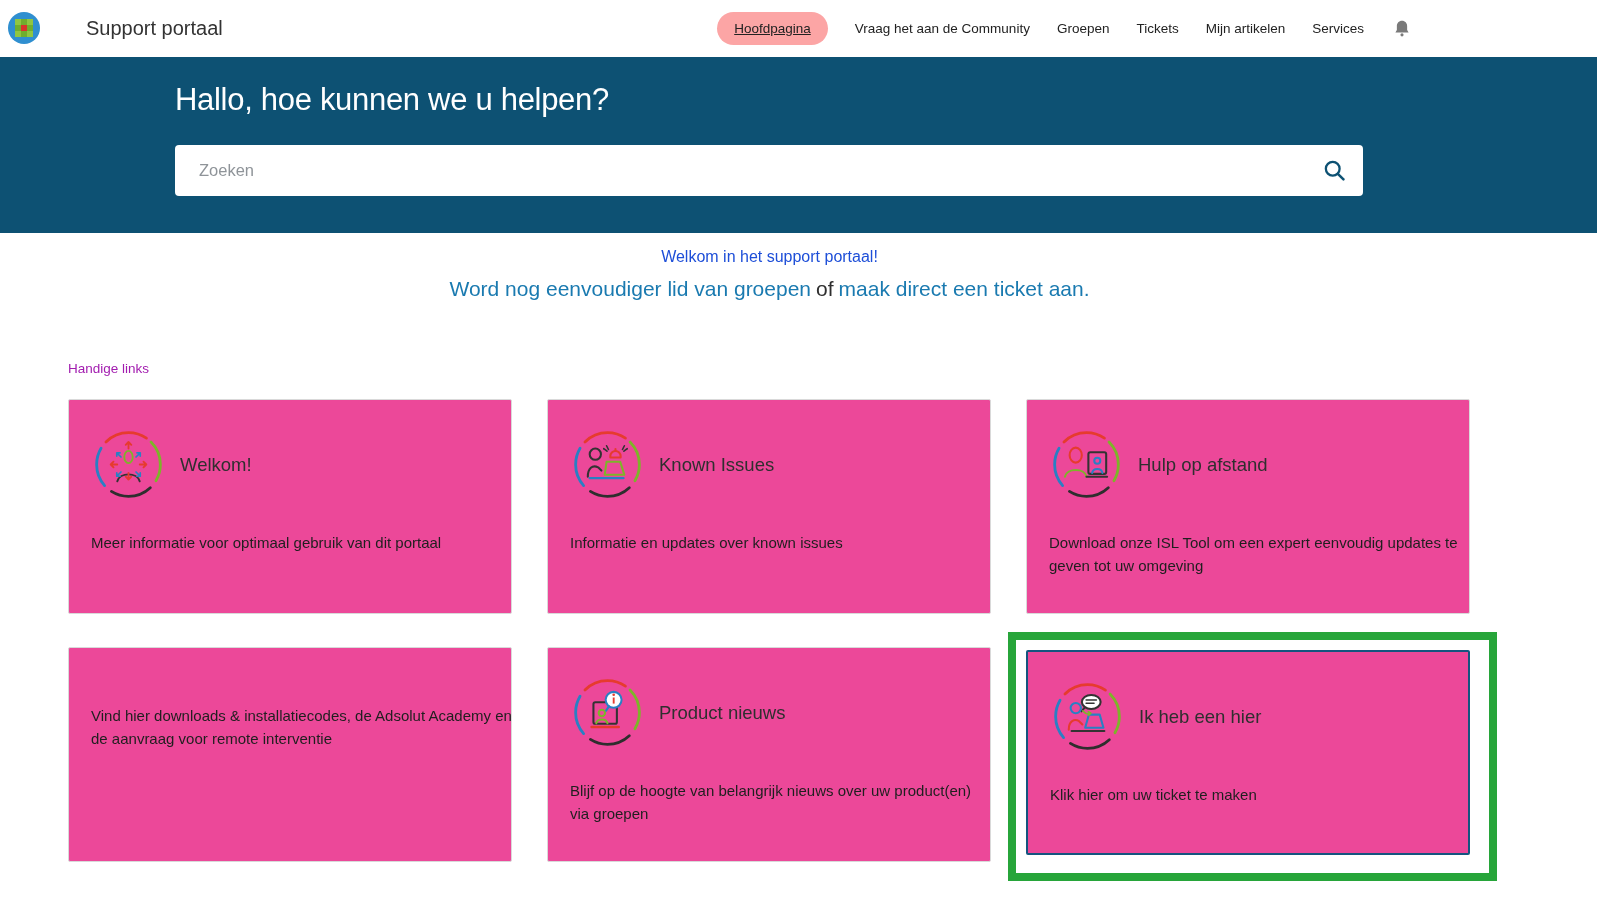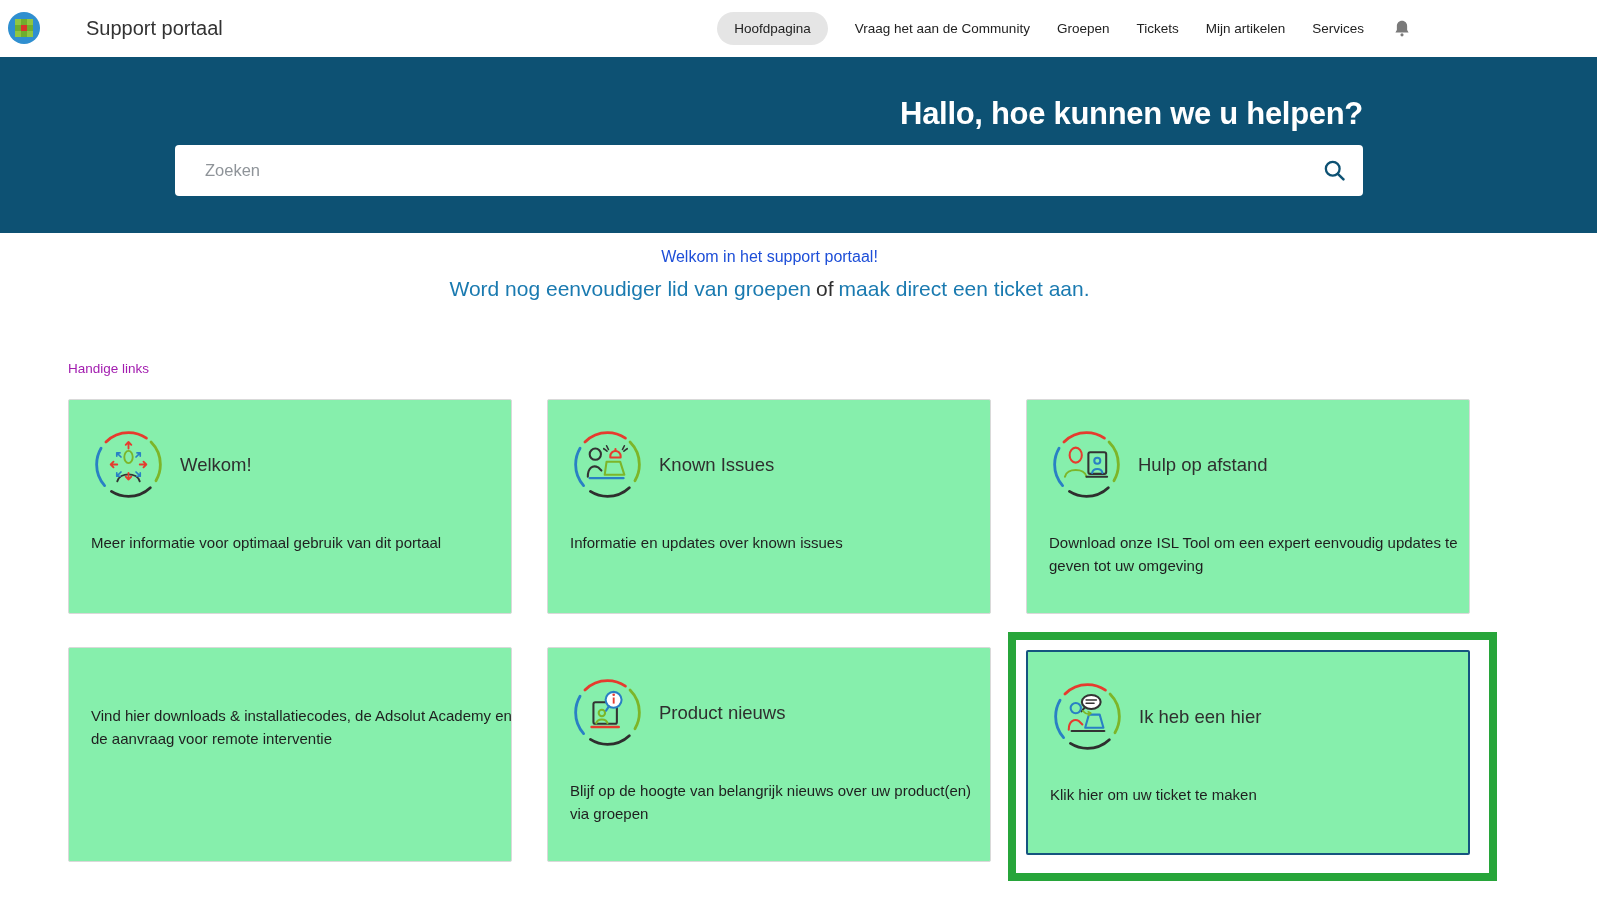--- a/index.html
+++ b/index.html
@@ -12,46 +12,46 @@
   }
 
   
   .header { position:absolute; top:0; left:0; width:1597px; height:57px; background:#fff; }
   .logo { position:absolute; left:7px; top:11px; width:34px; height:34px; }
   .header-title { position:absolute; left:86px; top:0; height:57px; display:flex; align-items:center;
     font-size:20px; color:#333; }
   .nav { position:absolute; right:184px; top:0; height:57px; display:flex; align-items:center; gap:27px;
     font-size:13.5px; color:#222; white-space:nowrap; }
   .nav-item { cursor:pointer; }
-  .nav-pill { background:#e5e5e5; border-radius:18px; padding:9px 17px; color:#222; }
+  .nav-pill { background:#fca5a5; border-radius:18px; padding:9px 17px; text-decoration:underline; color:#222; }
   .bell-btn { display:flex; align-items:center; cursor:pointer; }
 
   
   .hero { position:absolute; top:57px; left:0; width:1597px; height:176px; background:#0d5173; }
-  .hero-heading { width:1188px; margin:0 0 0 175px; padding-top:38px; text-align:right;
-    color:#ffffff; font-size:31px; line-height:38px; font-weight:700; font-stretch:semi-condensed; letter-spacing:-0.3px; }
+  .hero-heading { width:1188px; margin:0 0 0 175px; padding-top:24px; text-align:left;
+    color:#ffffff; font-size:31px; line-height:38px; font-weight:400; font-stretch:semi-condensed; letter-spacing:-0.3px; }
   .search-wrap { position:absolute; left:175px; top:88px; width:1188px; height:51px; background:#ffffff;
-    border-radius:4px; display:flex; align-items:flex-start;padding-left:6px; }
+    border-radius:4px; display:flex; align-items:flex-start; }
   .search-input { flex:1; height:100%; border:none; outline:none; background:transparent;
     font-family:"Liberation Sans", sans-serif; font-size:16.5px; color:#333; padding:0 10px 0 24px; }
   .search-input::placeholder { color:#8f9499; }
   .search-btn { width:58px; height:100%; display:flex; align-items:center; justify-content:center; cursor:pointer; }
 
   
   .welcome { position:absolute; top:248px; left:68px; width:1403px; text-align:center; }
   .welcome-line1 { font-size:16px; color:#1d4ed8; }
   .welcome-line2 { margin-top:11px; font-size:21px; color:#2f2f2f; }
   .welcome-link { color:#1a7ab0; cursor:pointer; }
   .welcome-middle { margin:0 5px; }
 
   
   .section-label { position:absolute; top:361px; left:68px; font-size:13.5px; color:#a21caf; }
   .cards { position:absolute; top:399px; left:68px; display:grid;
     grid-template-columns:repeat(3,444px); grid-auto-rows:215px; column-gap:35px; row-gap:33px; }
-  .card { background:#86efac; border:1px solid #d9d9d9; border-radius:2px; padding:27px 0 0 22px; cursor:pointer; }
+  .card { background:#ec4899; border:1px solid #d9d9d9; border-radius:2px; padding:27px 0 0 22px; cursor:pointer; }
   .card-top { display:flex; align-items:center; gap:14px; }
   .icon-circle { width:75px; height:75px; flex:0 0 75px; }
   .card-title { font-size:18.5px; color:#2f2f2f; }
   .card-desc { margin-top:29px; width:423px; font-size:15px; line-height:23px; color:#1f1f1f; }
 
   .hl-wrap { position:relative; }
   .green-frame { position:absolute; left:-18px; top:-15px; width:489px; height:249px;
     border:8px solid #27a53a; pointer-events:none; z-index:3; }
   .card-highlighted { margin-top:3px; height:205px; border:2px solid #15547f; }
 </style>

